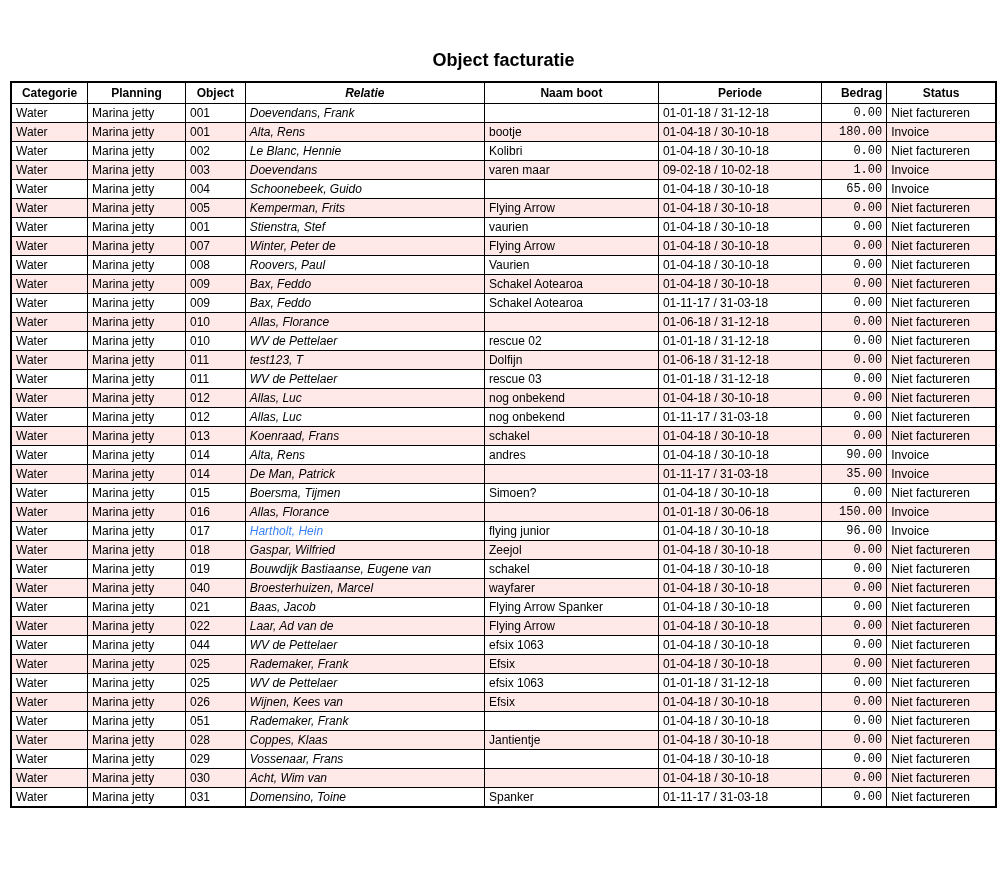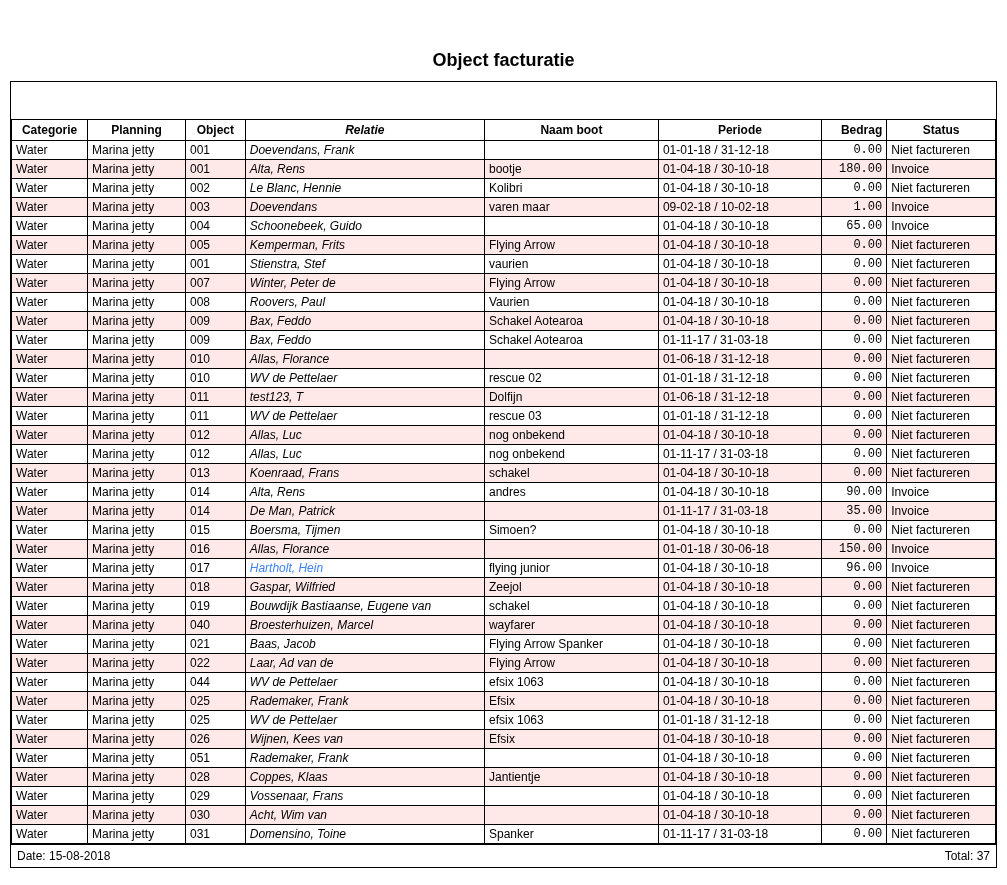--- a/index.html
+++ b/index.html
@@ -15,21 +15,20 @@
       font-weight: bold;
       margin-bottom: 10px;
       margin-top: 40px;
     }
     .outer-border {
       border: 1px solid #000;
     }
     table {
       width: 100%;
       border-collapse: collapse;
-      margin-top: 37px;
     }
     thead tr th {
       background: #fff;
       border: 1px solid #000;
       padding: 3px 4px;
       font-weight: bold;
       text-align: center;
     }
     tbody tr td {
       border: 1px solid #000;
@@ -444,17 +443,13 @@
           <td class="col-planning">Marina jetty</td>
           <td class="col-object">031</td>
           <td class="col-relatie">Domensino, Toine</td>
           <td class="col-naam">Spanker</td>
           <td class="col-periode">01-11-17 / 31-03-18</td>
           <td class="col-bedrag">0.00</td>
           <td class="col-status">Niet factureren</td>
         </tr>
       </tbody>
   </table>
-  <div class="footer-bar">
-    <span>Date: 15-08-2018</span>
-    <span>Total: 37</span>
-  </div>
 </div>
 
 </body></html>

